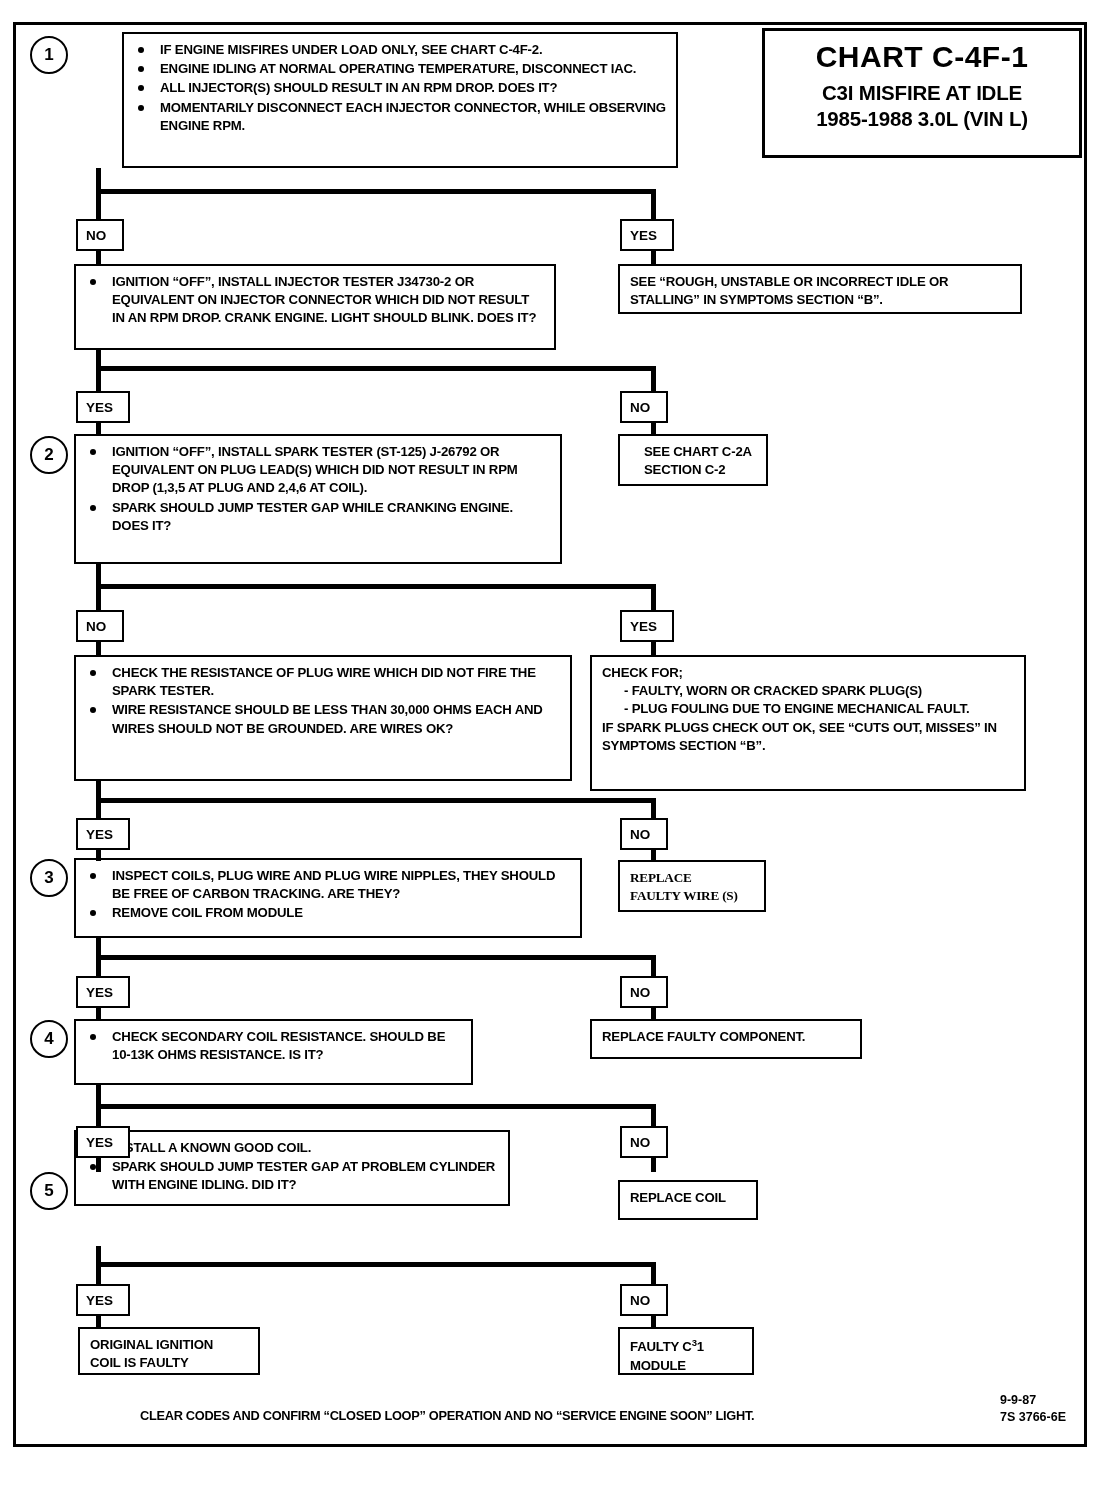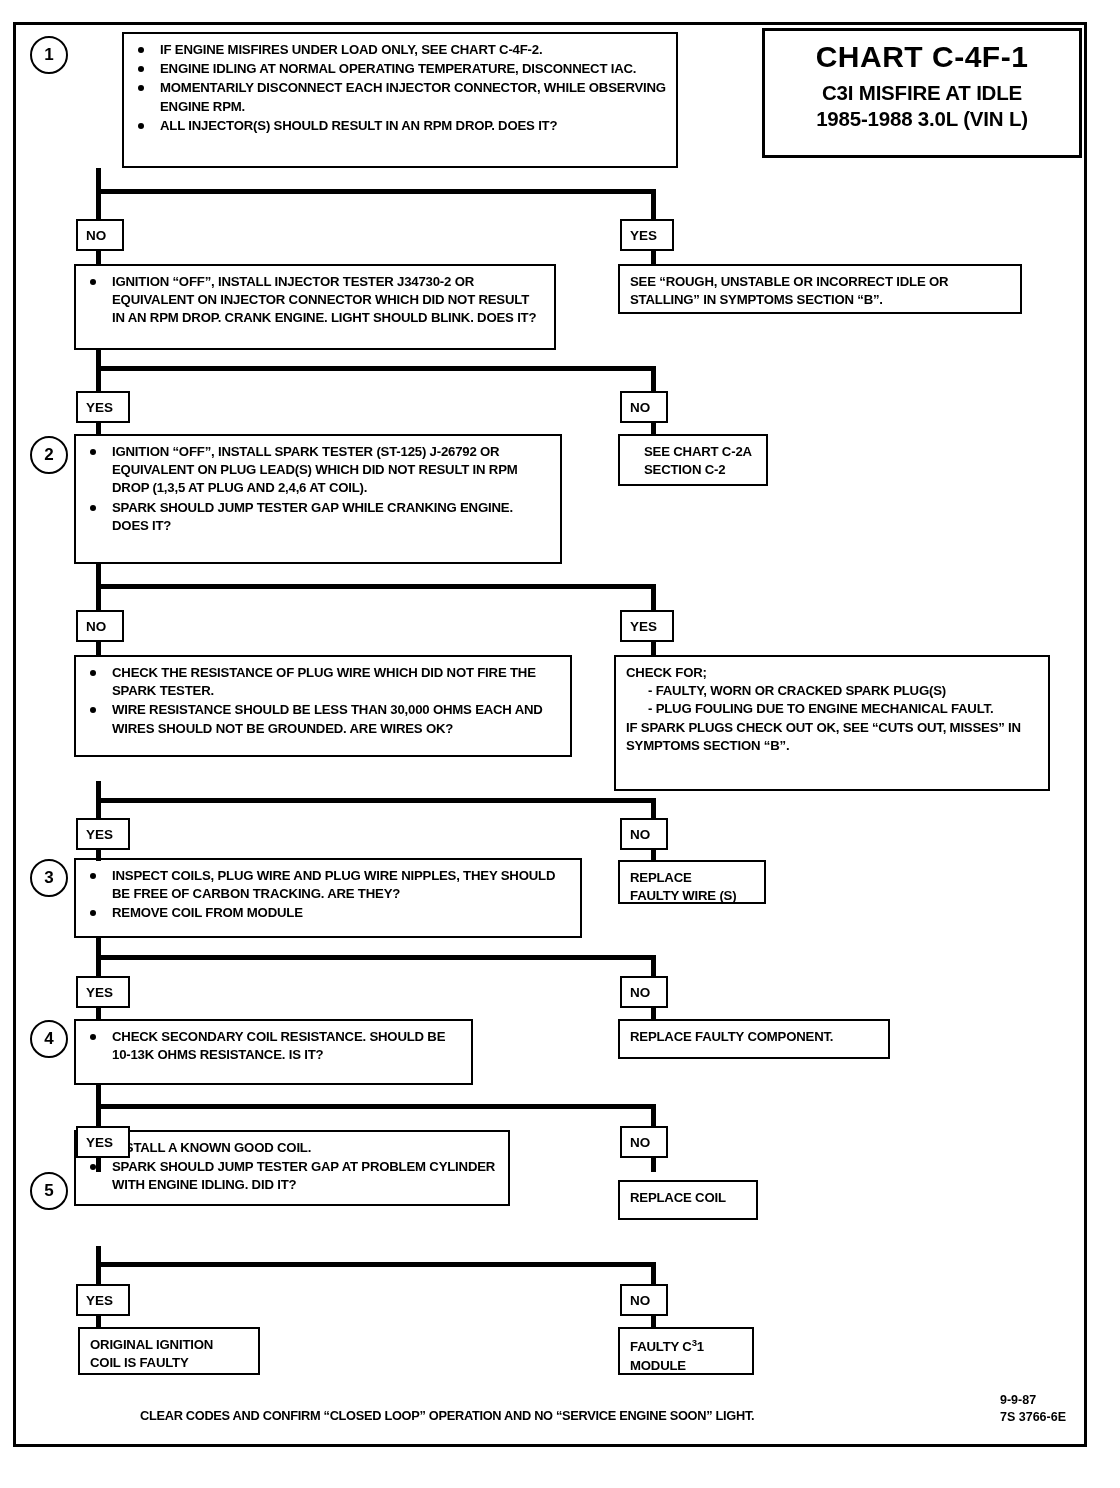--- a/index.html
+++ b/index.html
@@ -144,22 +144,22 @@
     <div class="t2">C3I MISFIRE AT IDLE</div>
     <div class="t3">1985-1988  3.0L  (VIN L)</div>
   </div>
 
   <div class="circ" style="left:30px;top:36px;">1</div>
 
   <div class="box" style="left:74px;top:32px;width:556px;height:136px;margin-left:48px;">
     <ul class="bl">
       <li>IF ENGINE MISFIRES UNDER LOAD ONLY, SEE CHART C-4F-2.</li>
       <li>ENGINE IDLING AT NORMAL OPERATING TEMPERATURE, DISCONNECT IAC.</li>
+      <li>ALL INJECTOR(S) SHOULD RESULT IN AN RPM DROP.  DOES IT?</li>
       <li>MOMENTARILY DISCONNECT EACH INJECTOR CONNECTOR, WHILE OBSERVING ENGINE RPM.</li>
-      <li>ALL INJECTOR(S) SHOULD RESULT IN AN RPM DROP.  DOES IT?</li>
     </ul>
   </div>
 
   <div class="v" style="left:96px;top:168px;height:24px;"></div>
   <div class="h" style="left:96px;top:189px;width:560px;"></div>
   <div class="v" style="left:651px;top:189px;height:32px;"></div>
   <div class="v" style="left:96px;top:189px;height:32px;"></div>
 
   <div class="tag" style="left:76px;top:219px;width:48px;height:32px;">NO</div>
   <div class="tag" style="left:620px;top:219px;width:54px;height:32px;">YES</div>
@@ -206,46 +206,46 @@
   <div class="h" style="left:96px;top:584px;width:560px;"></div>
   <div class="v" style="left:651px;top:584px;height:30px;"></div>
   <div class="v" style="left:96px;top:584px;height:30px;"></div>
 
   <div class="tag" style="left:76px;top:610px;width:48px;height:32px;">NO</div>
   <div class="tag" style="left:620px;top:610px;width:54px;height:32px;">YES</div>
 
   <div class="v" style="left:96px;top:639px;height:18px;"></div>
   <div class="v" style="left:651px;top:639px;height:18px;"></div>
 
-  <div class="box" style="left:614px;top:655px;width:436px;height:136px;">
+  <div class="box" style="left:590px;top:655px;width:436px;height:136px;">
     <div>CHECK FOR;</div>
     <span class="ind">- FAULTY, WORN OR CRACKED SPARK PLUG(S)</span>
     <span class="ind">- PLUG FOULING DUE TO ENGINE MECHANICAL FAULT.</span>
     <div>IF SPARK PLUGS CHECK OUT OK, SEE “CUTS OUT, MISSES” IN SYMPTOMS SECTION “B”.</div>
   </div>
 
-  <div class="box" style="left:74px;top:655px;width:498px;height:102px;">
+  <div class="box" style="left:74px;top:655px;width:498px;height:126px;">
     <ul class="bl">
       <li>CHECK THE RESISTANCE OF  PLUG WIRE  WHICH DID NOT FIRE THE SPARK TESTER.</li>
       <li>WIRE RESISTANCE SHOULD BE LESS THAN 30,000 OHMS EACH  AND WIRES  SHOULD NOT BE GROUNDED.  ARE WIRES OK?</li>
     </ul>
   </div>
 
   <div class="v" style="left:96px;top:781px;height:22px;"></div>
   <div class="h" style="left:96px;top:798px;width:560px;"></div>
   <div class="v" style="left:651px;top:798px;height:26px;"></div>
   <div class="v" style="left:96px;top:798px;height:26px;"></div>
 
   <div class="tag" style="left:76px;top:818px;width:54px;height:32px;">YES</div>
   <div class="tag" style="left:620px;top:818px;width:48px;height:32px;">NO</div>
 
   <div class="v" style="left:96px;top:847px;height:14px;"></div>
   <div class="v" style="left:651px;top:847px;height:14px;"></div>
 
-  <div class="box" style="left:618px;top:860px;width:148px;height:44px;">
+  <div class="box" style="left:618px;top:860px;width:148px;height:52px;font-family:Liberation Serif, serif;">
     <div class="plain">REPLACE
 FAULTY WIRE (S)</div>
   </div>
 
   <div class="circ" style="left:30px;top:859px;">3</div>
 
   <div class="box" style="left:74px;top:858px;width:508px;height:80px;">
     <ul class="bl">
       <li>INSPECT COILS, PLUG WIRE AND PLUG WIRE NIPPLES, THEY SHOULD BE  FREE OF CARBON TRACKING.  ARE THEY?</li>
       <li>REMOVE COIL FROM MODULE</li>
@@ -256,21 +256,21 @@
   <div class="h" style="left:96px;top:955px;width:560px;"></div>
   <div class="v" style="left:651px;top:955px;height:26px;"></div>
   <div class="v" style="left:96px;top:955px;height:26px;"></div>
 
   <div class="tag" style="left:76px;top:976px;width:54px;height:32px;">YES</div>
   <div class="tag" style="left:620px;top:976px;width:48px;height:32px;">NO</div>
 
   <div class="v" style="left:96px;top:1005px;height:15px;"></div>
   <div class="v" style="left:651px;top:1005px;height:15px;"></div>
 
-  <div class="box" style="left:618px;top:1019px;width:272px;height:40px;">
+  <div class="box" style="left:590px;top:1019px;width:272px;height:40px;">
     <div class="plain">REPLACE FAULTY COMPONENT.</div>
   </div>
 
   <div class="circ" style="left:30px;top:1020px;">4</div>
 
   <div class="box" style="left:74px;top:1019px;width:399px;height:66px;">
     <ul class="bl">
       <li>CHECK SECONDARY COIL RESISTANCE.  SHOULD BE 10-13K OHMS RESISTANCE.  IS IT?</li>
     </ul>
   </div>

